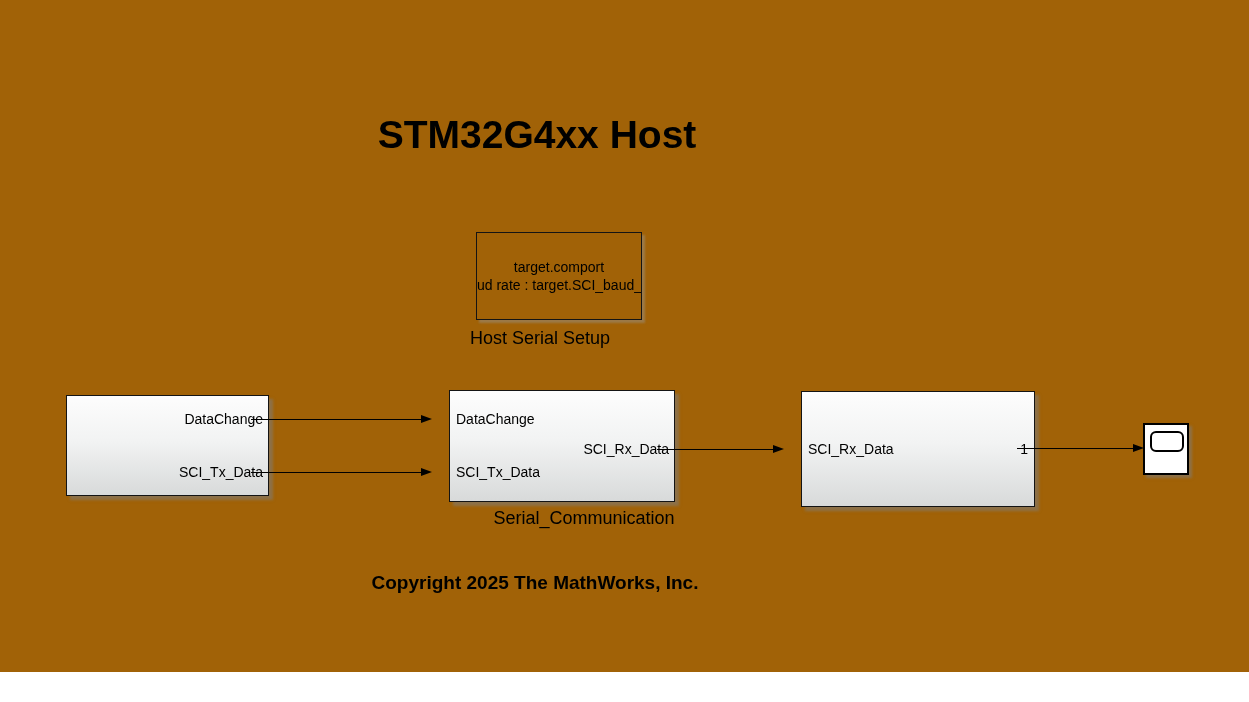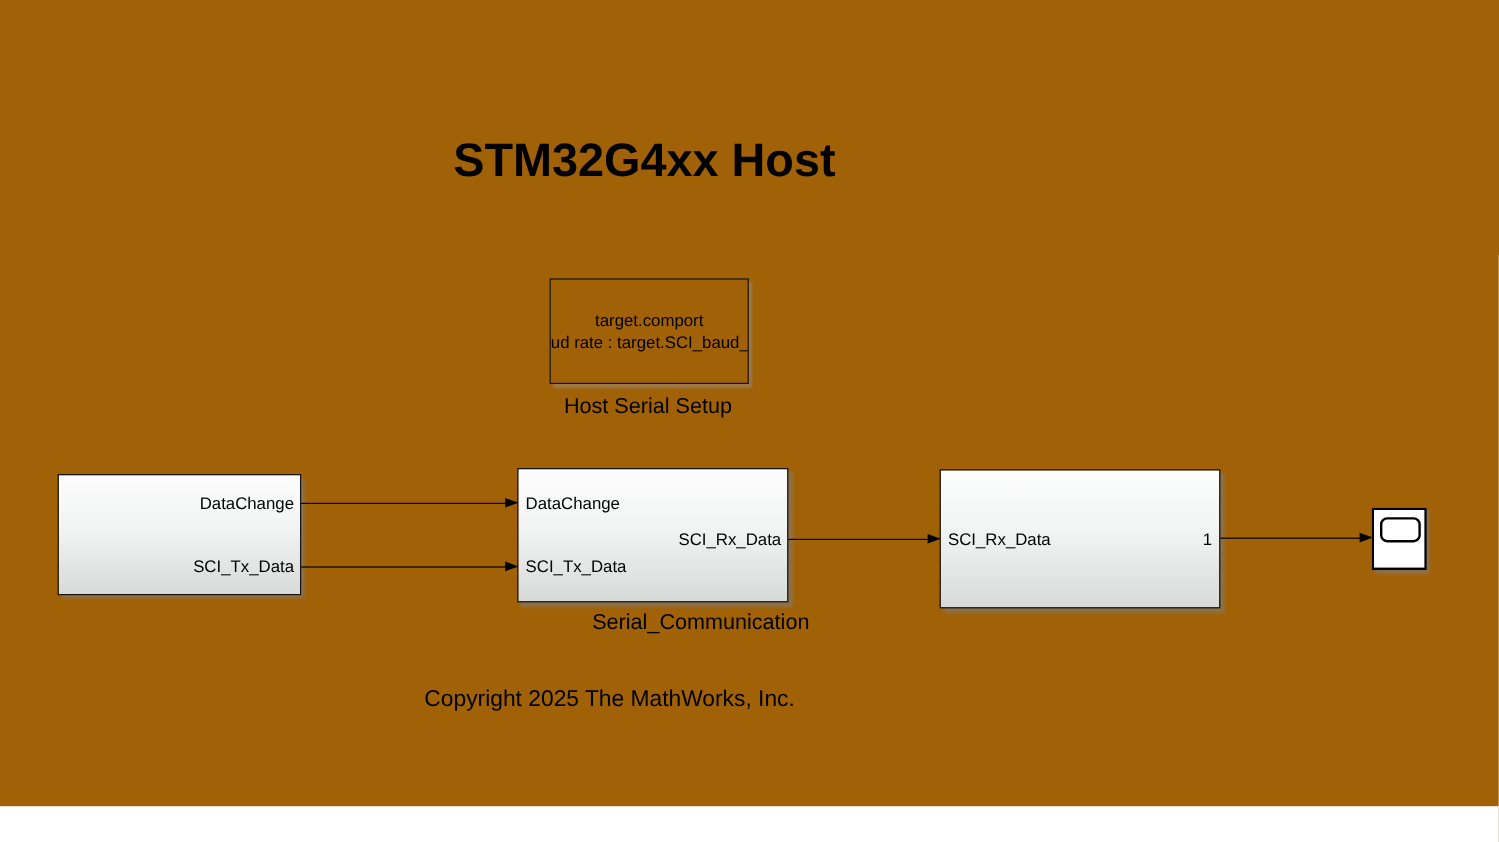--- a/index.html
+++ b/index.html
@@ -17,29 +17,31 @@
     top: 113px;
     left: 537px;
     transform: translateX(-50%);
     font-size: 39px;
     font-weight: 700;
     white-space: nowrap;
   }
   .annotation-copyright {
     position: absolute;
     top: 572px;
-    left: 508px;
+    left: 535px;
     transform: translateX(-50%);
     font-size: 19px;
     white-space: nowrap;
+    font-weight: bold;
   }
   .block {
     position: absolute;
     box-sizing: border-box;
     border: 1.7px solid #141414;
+    margin-left: 18px;
   }
   .shadow  { box-shadow: 3.5px 3.5px 2.5px rgba(125,125,125,0.55); }
   .grad    { background: linear-gradient(180deg, #fdfdfd 0%, #f2f3f3 45%, #d8dada 100%); }
   .host-block {
     left: 458px; top: 232px; width: 166px; height: 88px;
     display: flex; flex-direction: column; justify-content: center;
     overflow: hidden;
     box-shadow: 3px 3px 2px rgba(150,150,150,0.45);
   }
   .host-line {

